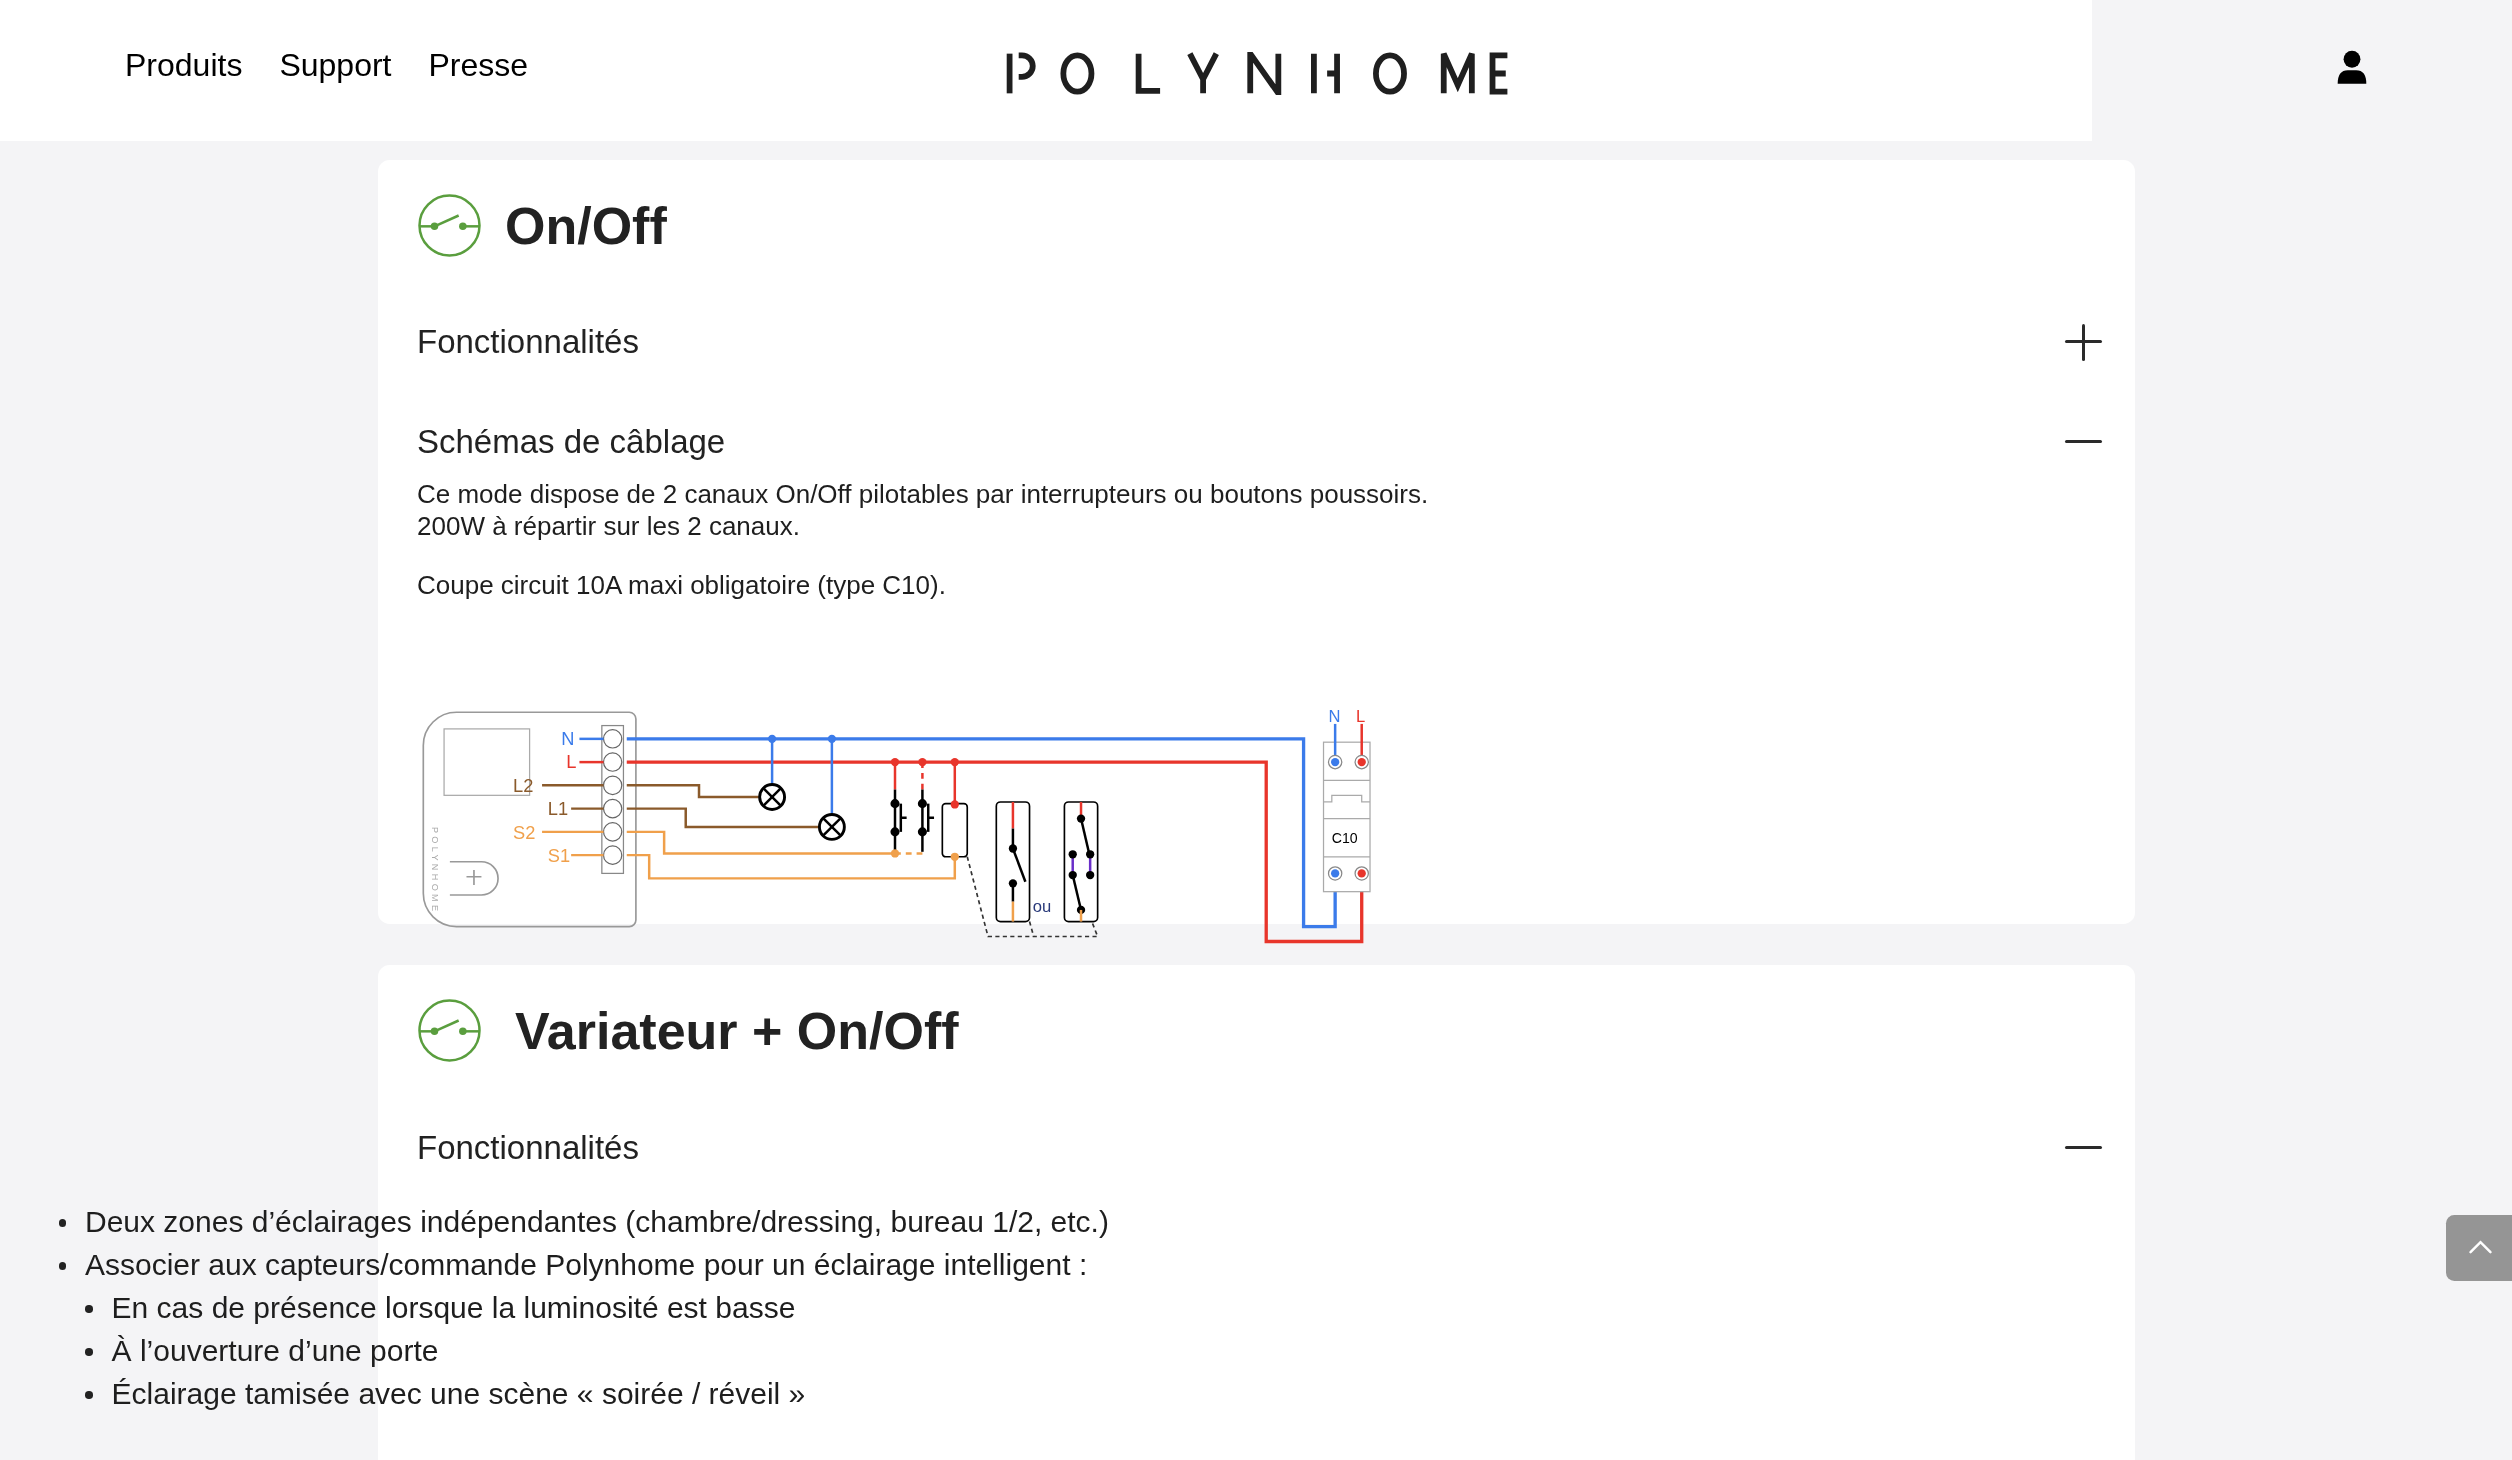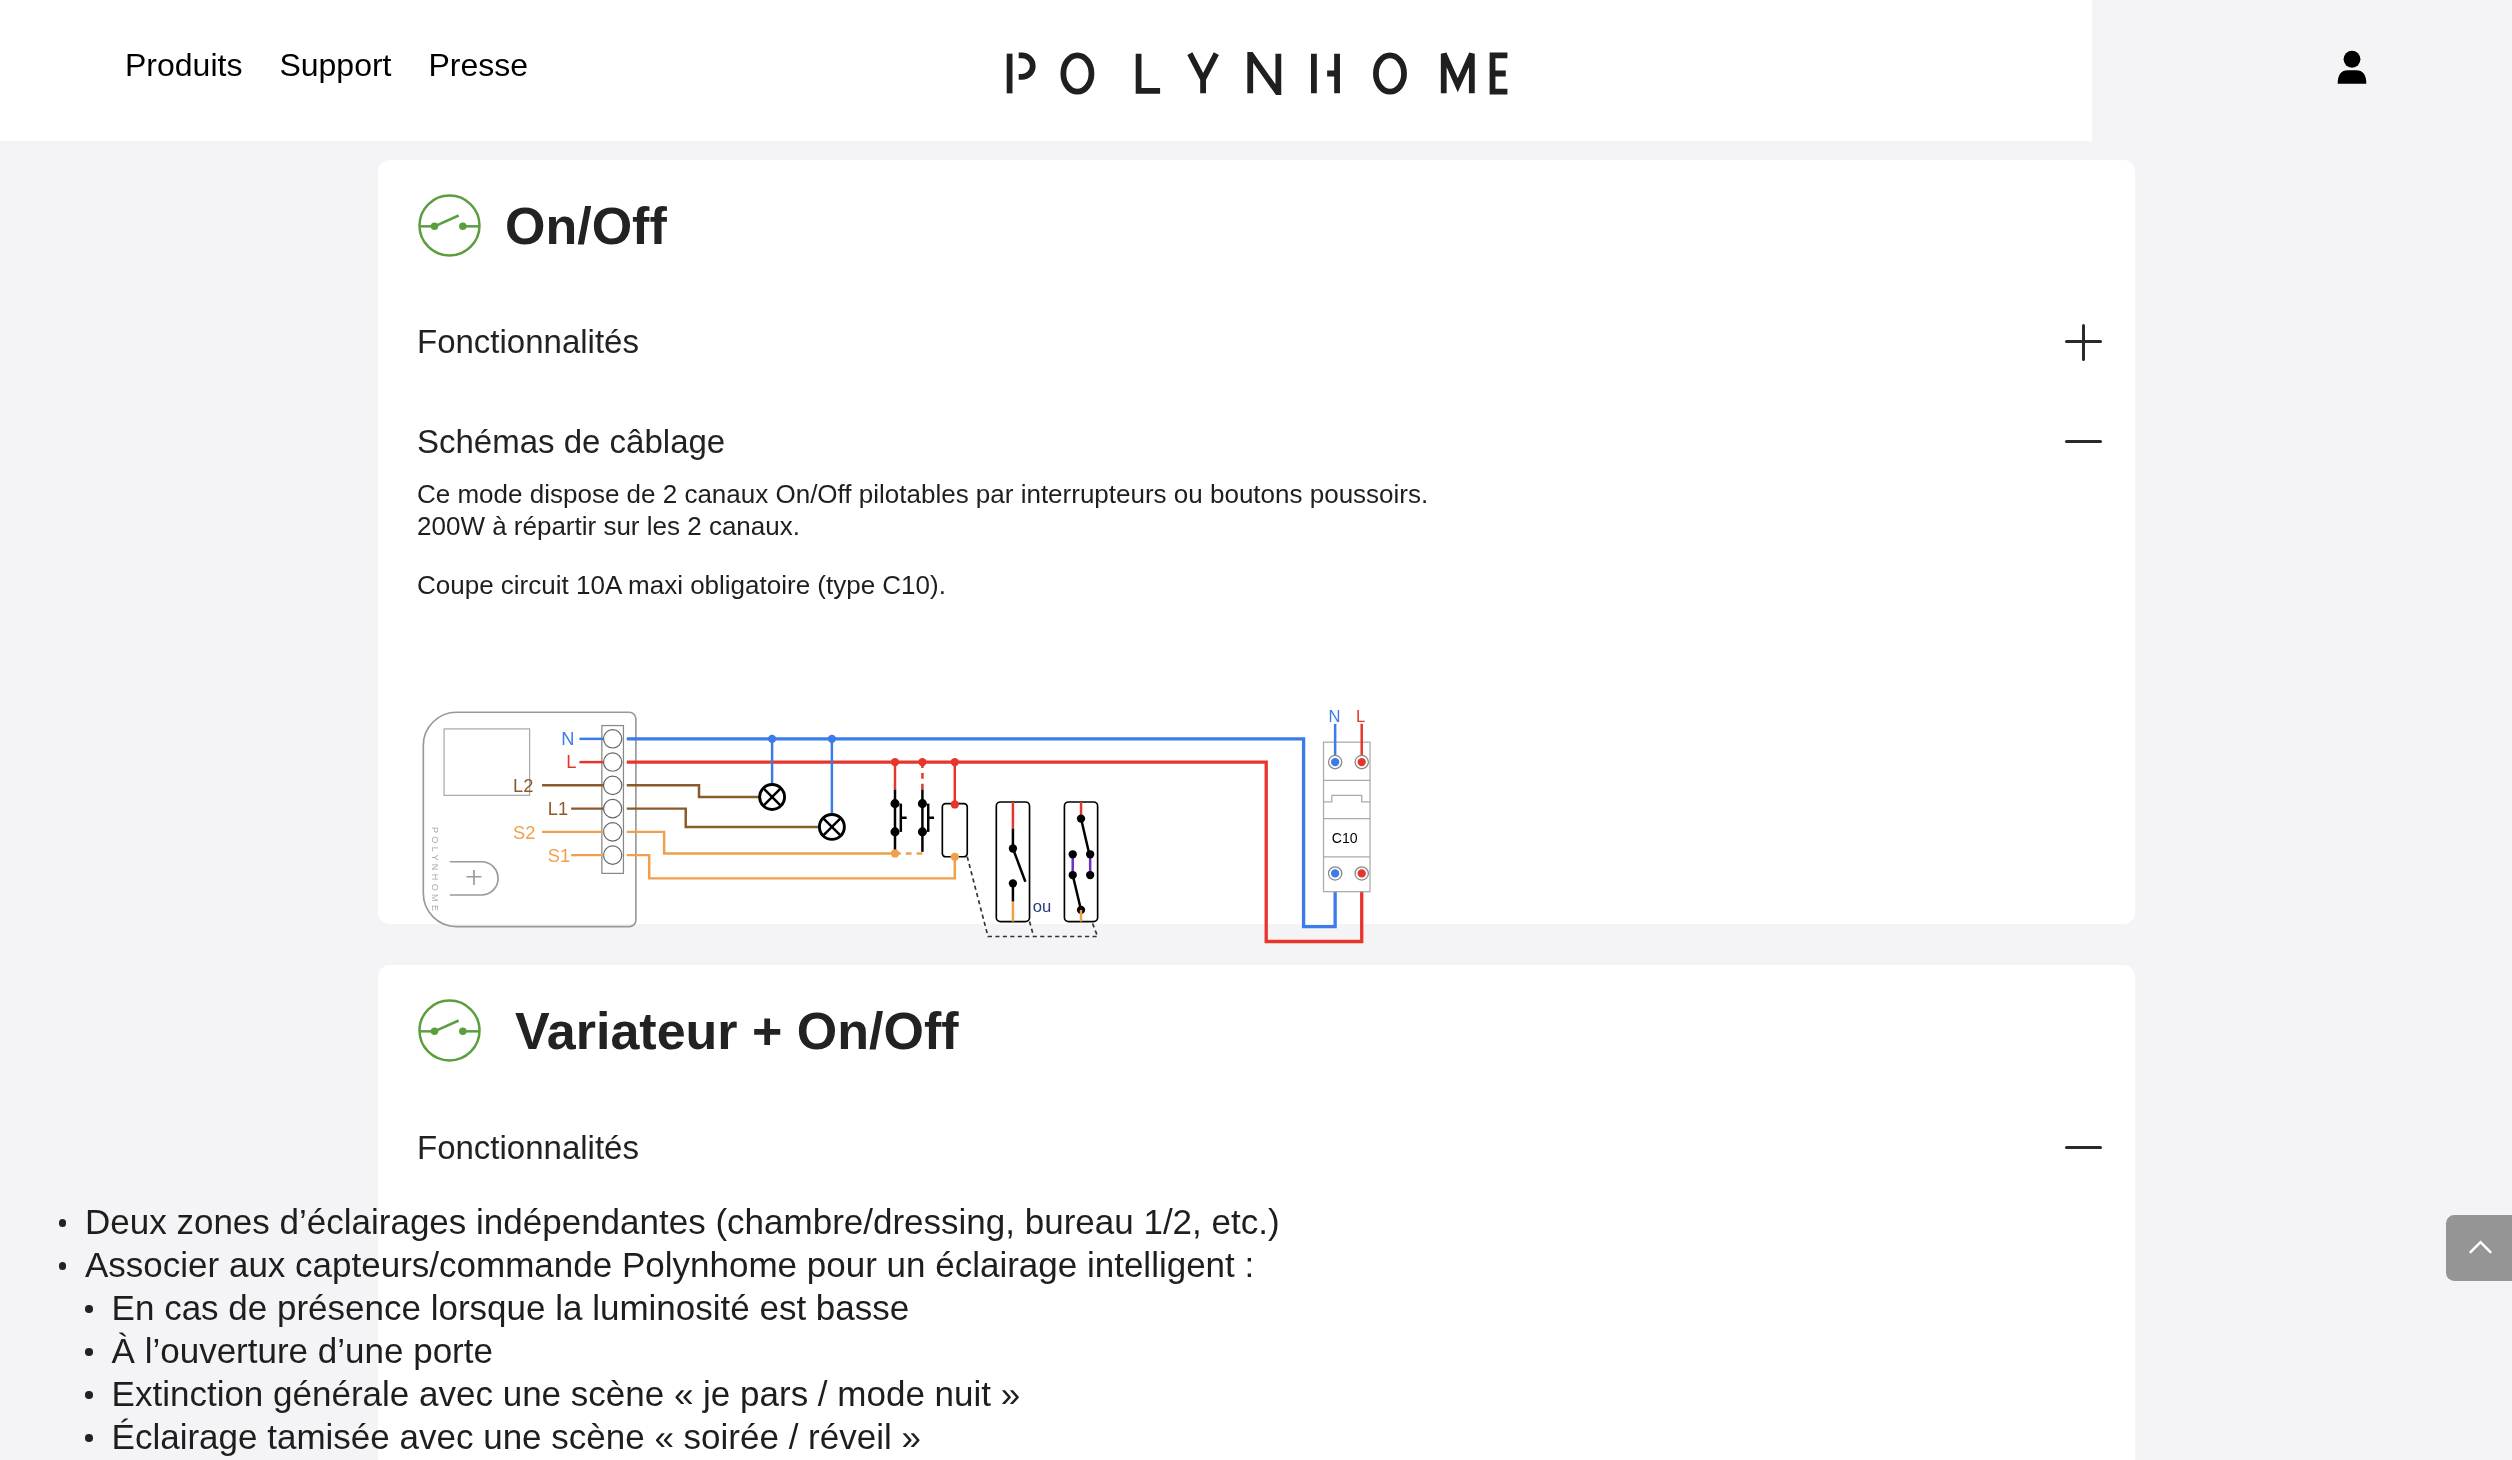--- a/index.html
+++ b/index.html
@@ -16,21 +16,21 @@
   .card-head { position: absolute; left: 39px; display: flex; align-items: center; }
   .mode-icon { width: 65px; height: 65px; margin-right: 23px; }
   .card-title { font-size: 52px; color: #222; }
   .acc { position: absolute; left: 39px; right: 33px; display: flex; justify-content: space-between; align-items: center; cursor: pointer; }
   .acc-label { font-size: 33px; color: #222; }
   .acc-toggle { width: 37px; height: 37px; position: relative; }
   .acc-toggle .h { position: absolute; left: 0; top: 16.6px; width: 37px; height: 3.3px; background: #2a2a2a; border-radius: 1.7px; }
   .acc-toggle .v { position: absolute; left: 16.6px; top: 0; width: 3.3px; height: 37px; background: #2a2a2a; border-radius: 1.7px; }
   .para { position: absolute; left: 39px; font-size: 26px; line-height: 32px; color: #1e1e1e; }
   .diagram { position: absolute; left: 37px; top: 484px; width: 1009px; height: 399px; }
-  ul.features { position: absolute; left: 52px; top: 1200px; list-style: none; font-size: 35px; color: #1e1e1e; }
+  ul.features { position: absolute; left: 52px; top: 1200px; list-style: none; font-size: 30px; color: #1e1e1e; }
   ul.features li { position: relative; height: 43px; line-height: 43px; padding-left: 33px; }
   ul.features li::before { content: ""; position: absolute; left: 6.6px; top: 19px; width: 7.5px; height: 7.5px; border-radius: 50%; background: #222; }
   ul.features li.sub { margin-left: 26.6px; }
   .scroll-top { position: absolute; left: 2446px; top: 1215px; width: 75px; height: 66px; background: #959595; border-radius: 8.3px; cursor: pointer; }
   .scroll-top svg { position: absolute; left: 21.6px; top: 23px; }
 </style>
 </head>
 <body>
 
 <div class="header">
@@ -261,21 +261,20 @@
         <span class="h"></span>
       </span>
   </div>
 </section>
 
 <ul class="features">
   <li>Deux zones d’éclairages indépendantes (chambre/dressing, bureau 1/2, etc.)</li>
   <li>Associer aux capteurs/commande Polynhome pour un éclairage intelligent :</li>
   <li class="sub">En cas de présence lorsque la luminosité est basse</li>
   <li class="sub">À l’ouverture d’une porte</li>
-  <li class="sub">Extinction générale avec une scène « je pars / mode nuit »</li>
   <li class="sub">Éclairage tamisée avec une scène « soirée / réveil »</li>
 </ul>
 
 <div class="scroll-top">
   <svg width="25" height="16.6" viewBox="0 0 30 20">
     <polyline points="3,17 15,5 27,17" fill="none" stroke="#fff" stroke-width="3" stroke-linecap="round"></polyline>
   </svg>
 </div>
 
 

